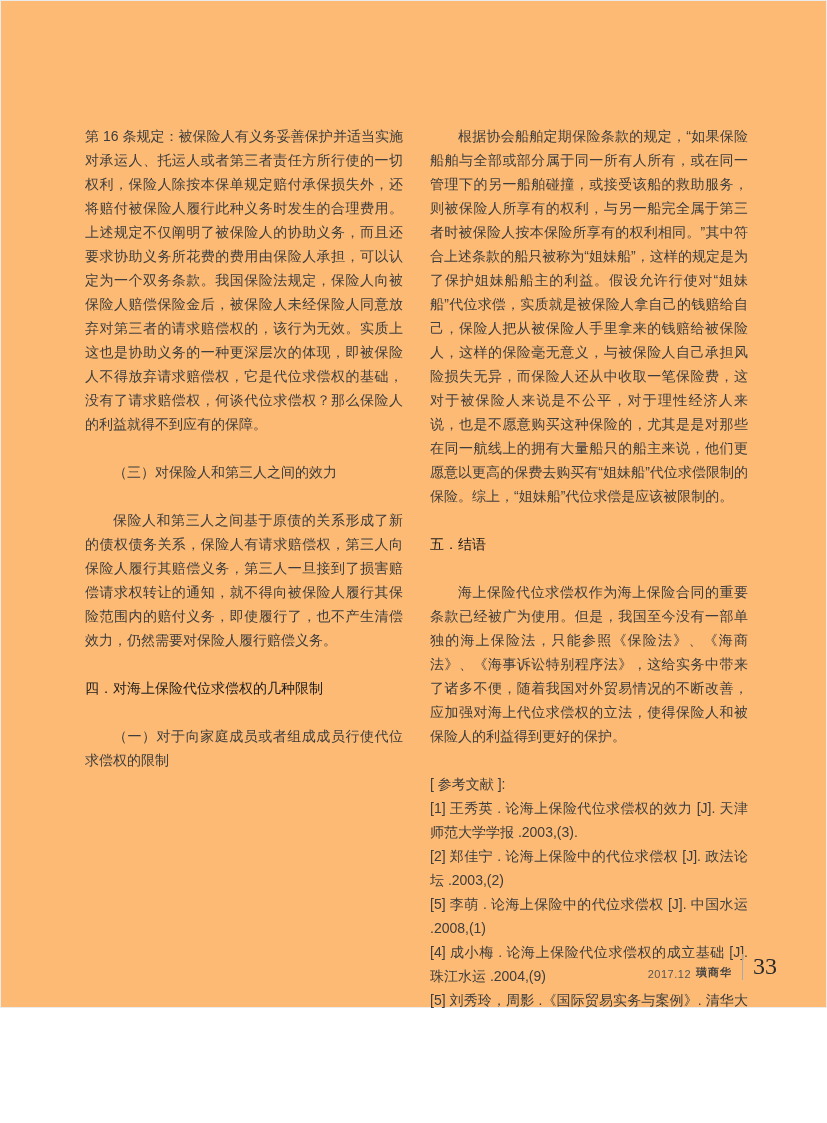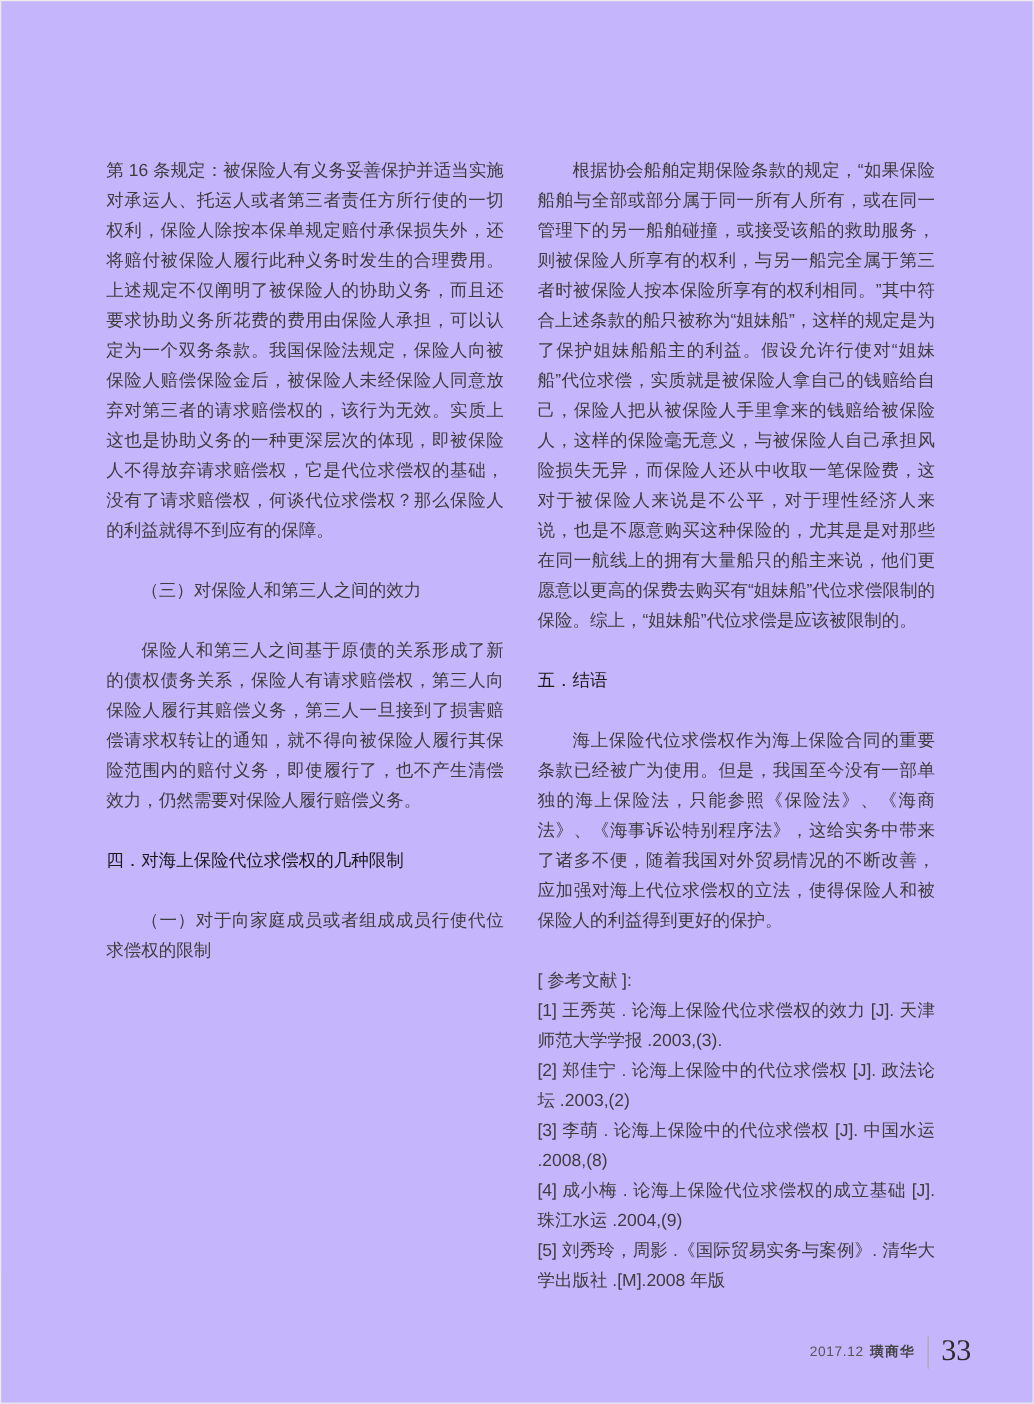--- a/index.html
+++ b/index.html
@@ -4,22 +4,22 @@
 <style>
   html, body {
     margin: 0;
     padding: 0;
     background: #ffffff;
     font-family: "Liberation Sans", "DejaVu Sans", sans-serif;
   }
   .page {
     position: relative;
     width: 827px;
-    height: 1123px;
-    background: #c4b5fd;
+    height: 1008px;
+    background: #fdba74;
     box-sizing: border-box;
     box-shadow: inset 0 0 0 1px #ebebeb;
     overflow: hidden;
   }
   .columns {
     position: absolute;
     top: 124px;
     left: 85px;
     display: flex;
     gap: 27px;
@@ -43,21 +43,21 @@
   .ref {
     margin: 0;
     text-indent: 0;
     text-align: justify;
   }
   .footer {
     position: absolute;
     right: 50px;
     bottom: 28px;
     display: flex;
-    align-items: center;
+    align-items: flex-end;
   }
   .f-issue {
     font-size: 11px;
     color: #555555;
     letter-spacing: 0.5px;
   }
   .f-journal {
     font-size: 11px;
     font-weight: bold;
     color: #444444;
@@ -93,21 +93,21 @@
     </div>
 
     <div class="col">
       <p class="para indent">根据协会船舶定期保险条款的规定，“如果保险船舶与全部或部分属于同一所有人所有，或在同一管理下的另一船舶碰撞，或接受该船的救助服务，则被保险人所享有的权利，与另一船完全属于第三者时被保险人按本保险所享有的权利相同。”其中符合上述条款的船只被称为“姐妹船”，这样的规定是为了保护姐妹船船主的利益。假设允许行使对“姐妹船”代位求偿，实质就是被保险人拿自己的钱赔给自己，保险人把从被保险人手里拿来的钱赔给被保险人，这样的保险毫无意义，与被保险人自己承担风险损失无异，而保险人还从中收取一笔保险费，这对于被保险人来说是不公平，对于理性经济人来说，也是不愿意购买这种保险的，尤其是是对那些在同一航线上的拥有大量船只的船主来说，他们更愿意以更高的保费去购买有“姐妹船”代位求偿限制的保险。综上，“姐妹船”代位求偿是应该被限制的。</p>
       <p class="para sechead">五．结语</p>
       <p class="para indent">海上保险代位求偿权作为海上保险合同的重要条款已经被广为使用。但是，我国至今没有一部单独的海上保险法，只能参照《保险法》、《海商法》、《海事诉讼特别程序法》，这给实务中带来了诸多不便，随着我国对外贸易情况的不断改善，应加强对海上代位求偿权的立法，使得保险人和被保险人的利益得到更好的保护。</p>
       <div class="refs">
         <p class="ref">[ 参考文献 ]:</p>
         <p class="ref">[1] 王秀英 . 论海上保险代位求偿权的效力 [J]. 天津师范大学学报 .2003,(3).</p>
         <p class="ref">[2] 郑佳宁 . 论海上保险中的代位求偿权 [J]. 政法论坛 .2003,(2)</p>
-        <p class="ref">[3] 李萌 . 论海上保险中的代位求偿权 [J]. 中国水运 .2008,(8)</p>
+        <p class="ref">[5] 李萌 . 论海上保险中的代位求偿权 [J]. 中国水运 .2008,(1)</p>
         <p class="ref">[4] 成小梅 . 论海上保险代位求偿权的成立基础 [J]. 珠江水运 .2004,(9)</p>
         <p class="ref">[5] 刘秀玲，周影 .《国际贸易实务与案例》. 清华大学出版社 .[M].2008 年版</p>
       </div>
     </div>
 
   </div>
 
   <div class="footer">
     <span class="f-issue">2017.12</span>
     <span class="f-journal">璜商华</span>

